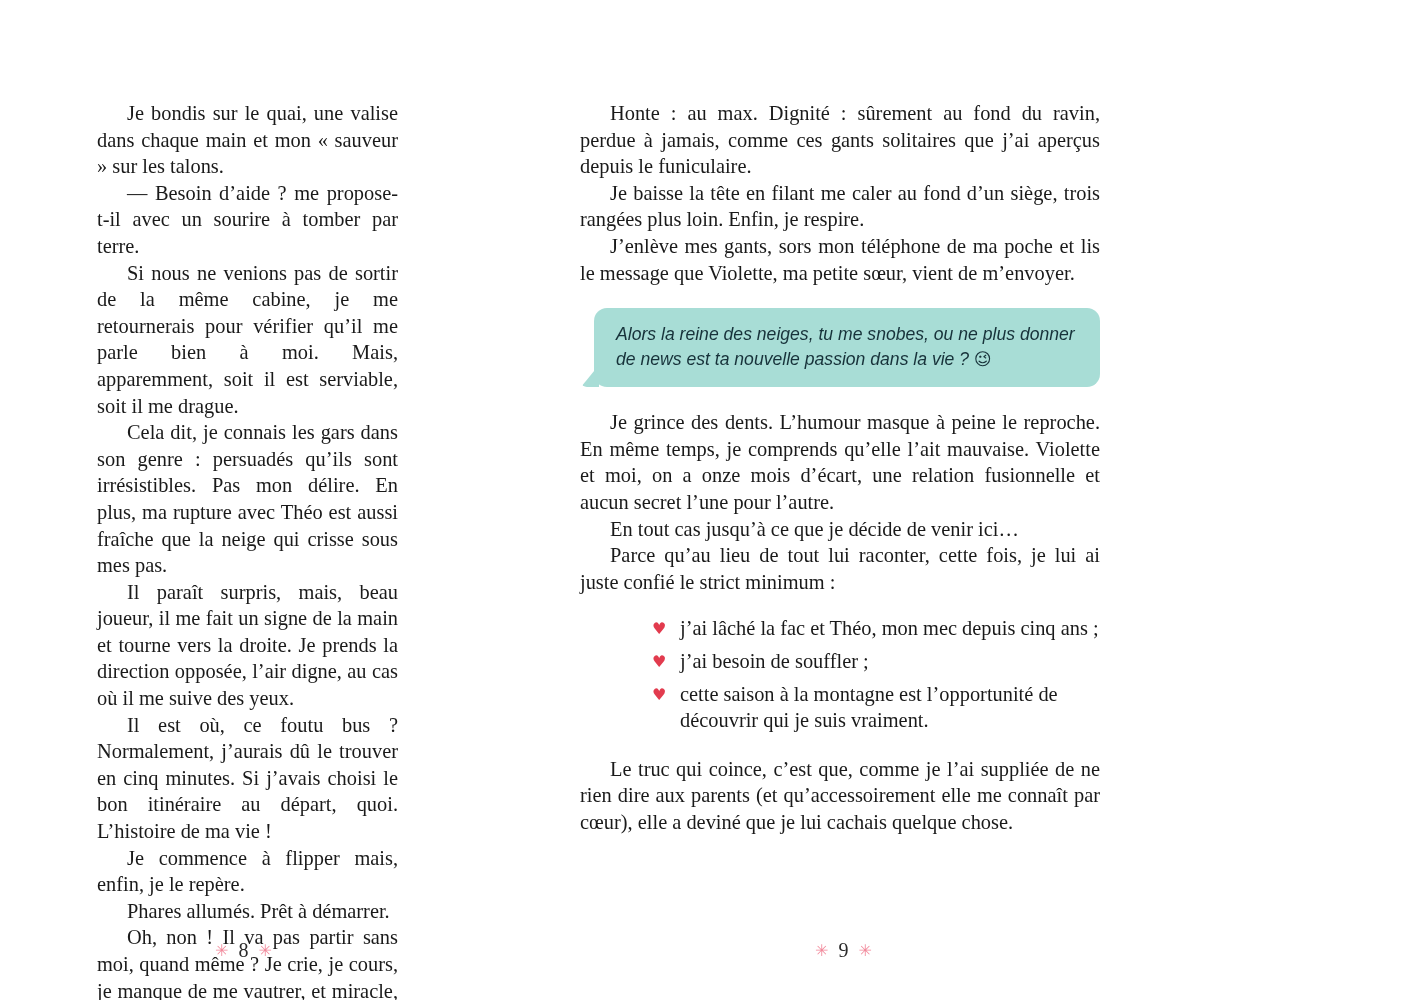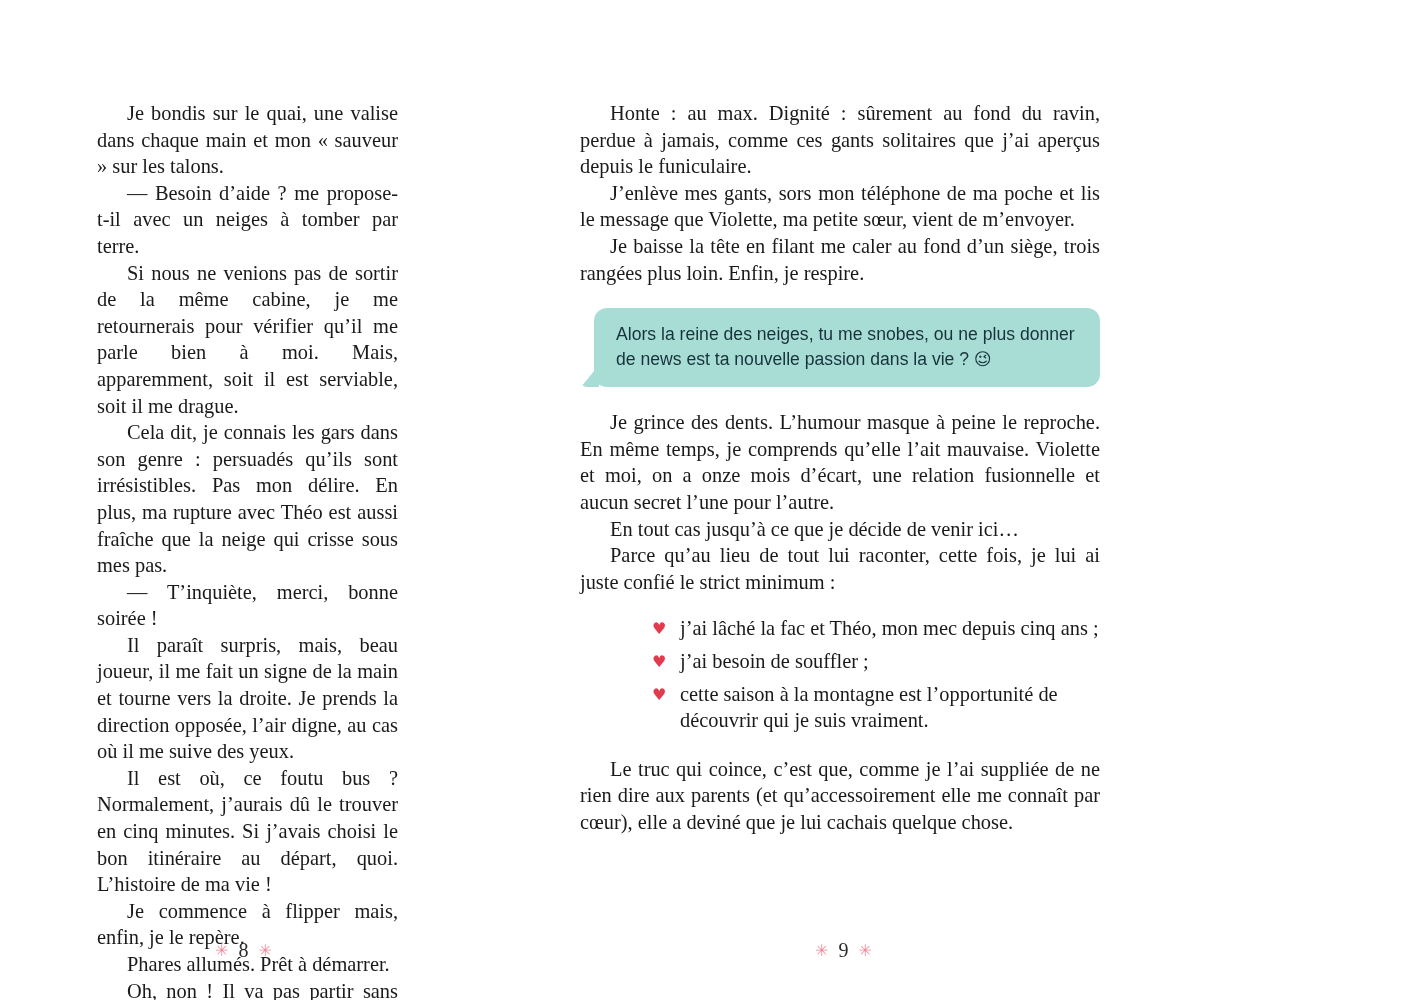--- a/index.html
+++ b/index.html
@@ -54,20 +54,21 @@
     border-radius: 13px;
     padding: 14px 18px 15px 22px;
     font-size: 17.6px;
     line-height: 25px;
     font-family: "Liberation Sans", sans-serif;
     text-align: left;
     position: relative;
     margin-left: 14px;
     box-sizing: border-box;
     width: 506px;
+    font-style: italic;
   }
   .sms-bubble:before {
     content: "";
     position: absolute;
     left: -13px;
     bottom: 0px;
     width: 0;
     height: 0;
     border-style: solid;
     border-width: 0 0 22px 18px;
@@ -123,40 +124,39 @@
   .folio .num { margin: 0 9px; }
 </style>
 </head>
 <body>
 
 <div class="spread">
 
   <div class="page page-left">
     <div class="body-text">
       <p class="para">Je bondis sur le quai, une valise dans chaque main et mon « sauveur » sur les talons.</p>
-      <p class="para">— Besoin d’aide ? me propose-t-il avec un neiges à tomber par terre.</p>
+      <p class="para">— Besoin d’aide ? me propose-t-il avec un sourire à tomber par terre.</p>
       <p class="para">Si nous ne venions pas de sortir de la même cabine, je me retournerais pour vérifier qu’il me parle bien à moi. Mais, apparemment, soit il est serviable, soit il me drague.</p>
       <p class="para">Cela dit, je connais les gars dans son genre : persuadés qu’ils sont irrésistibles. Pas mon délire. En plus, ma rupture avec Théo est aussi fraîche que la neige qui crisse sous mes pas.</p>
-      <p class="para">— T’inquiète, merci, bonne soirée !</p>
       <p class="para">Il paraît surpris, mais, beau joueur, il me fait un signe de la main et tourne vers la droite. Je prends la direction opposée, l’air digne, au cas où il me suive des yeux.</p>
       <p class="para">Il est où, ce foutu bus ? Normalement, j’aurais dû le trouver en cinq minutes. Si j’avais choisi le bon itinéraire au départ, quoi. L’histoire de ma vie !</p>
       <p class="para">Je commence à flipper mais, enfin, je le repère.</p>
       <p class="para">Phares allumés. Prêt à démarrer.</p>
       <p class="para">Oh, non ! Il va pas partir sans moi, quand même ? Je crie, je cours, je manque de me vautrer, et miracle, le chauffeur rouvre les portes.</p>
     </div>
     <div class="folio">
       <span class="flower">✳</span><span class="num">8</span><span class="flower">✳</span>
     </div>
   </div>
 
   <div class="page page-right">
     <div class="body-text">
       <p class="para">Honte : au max. Dignité : sûrement au fond du ravin, perdue à jamais, comme ces gants solitaires que j’ai aperçus depuis le funiculaire.</p>
+      <p class="para">Je baisse la tête en filant me caler au fond d’un siège, trois rangées plus loin. Enfin, je respire.</p>
       <p class="para">J’enlève mes gants, sors mon téléphone de ma poche et lis le message que Violette, ma petite sœur, vient de m’envoyer.</p>
-      <p class="para">Je baisse la tête en filant me caler au fond d’un siège, trois rangées plus loin. Enfin, je respire.</p>
 
       <div class="sms-wrap">
         <div class="sms-bubble">
           <span>Alors la reine des neiges, tu me snobes, ou ne plus donner de news est ta nouvelle passion dans la vie ?</span>
           <span class="emoji-wink">😉</span>
         </div>
       </div>
 
       <p class="para">Je grince des dents. L’humour masque à peine le reproche. En même temps, je comprends qu’elle l’ait mauvaise. Violette et moi, on a onze mois d’écart, une relation fusionnelle et aucun secret l’une pour l’autre.</p>
       <p class="para">En tout cas jusqu’à ce que je décide de venir ici…</p>

